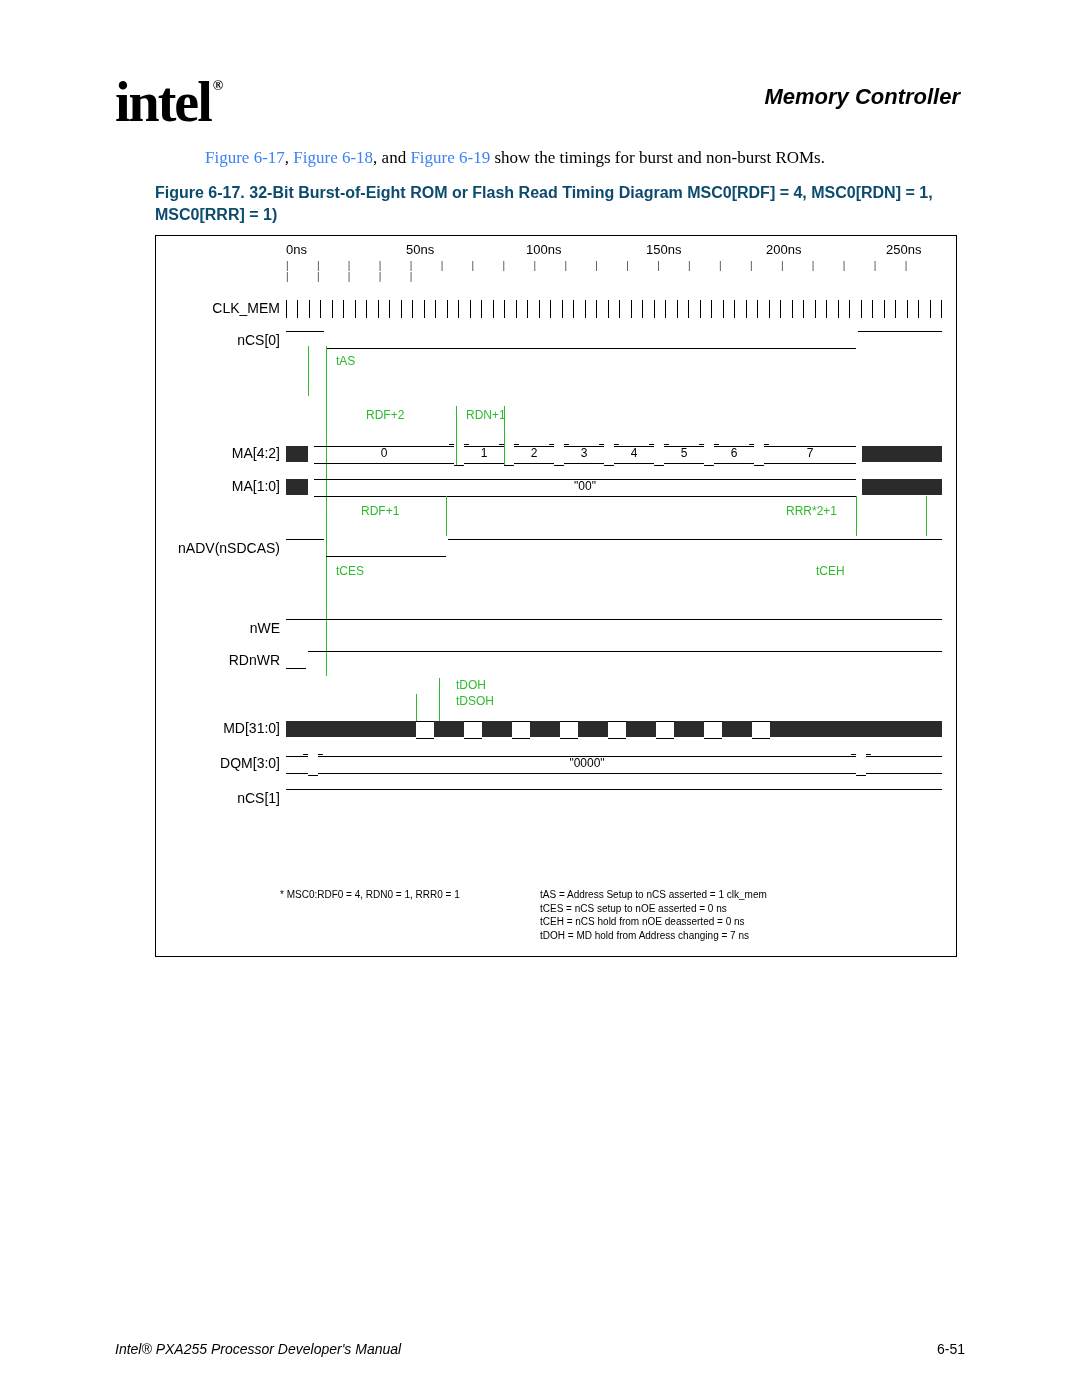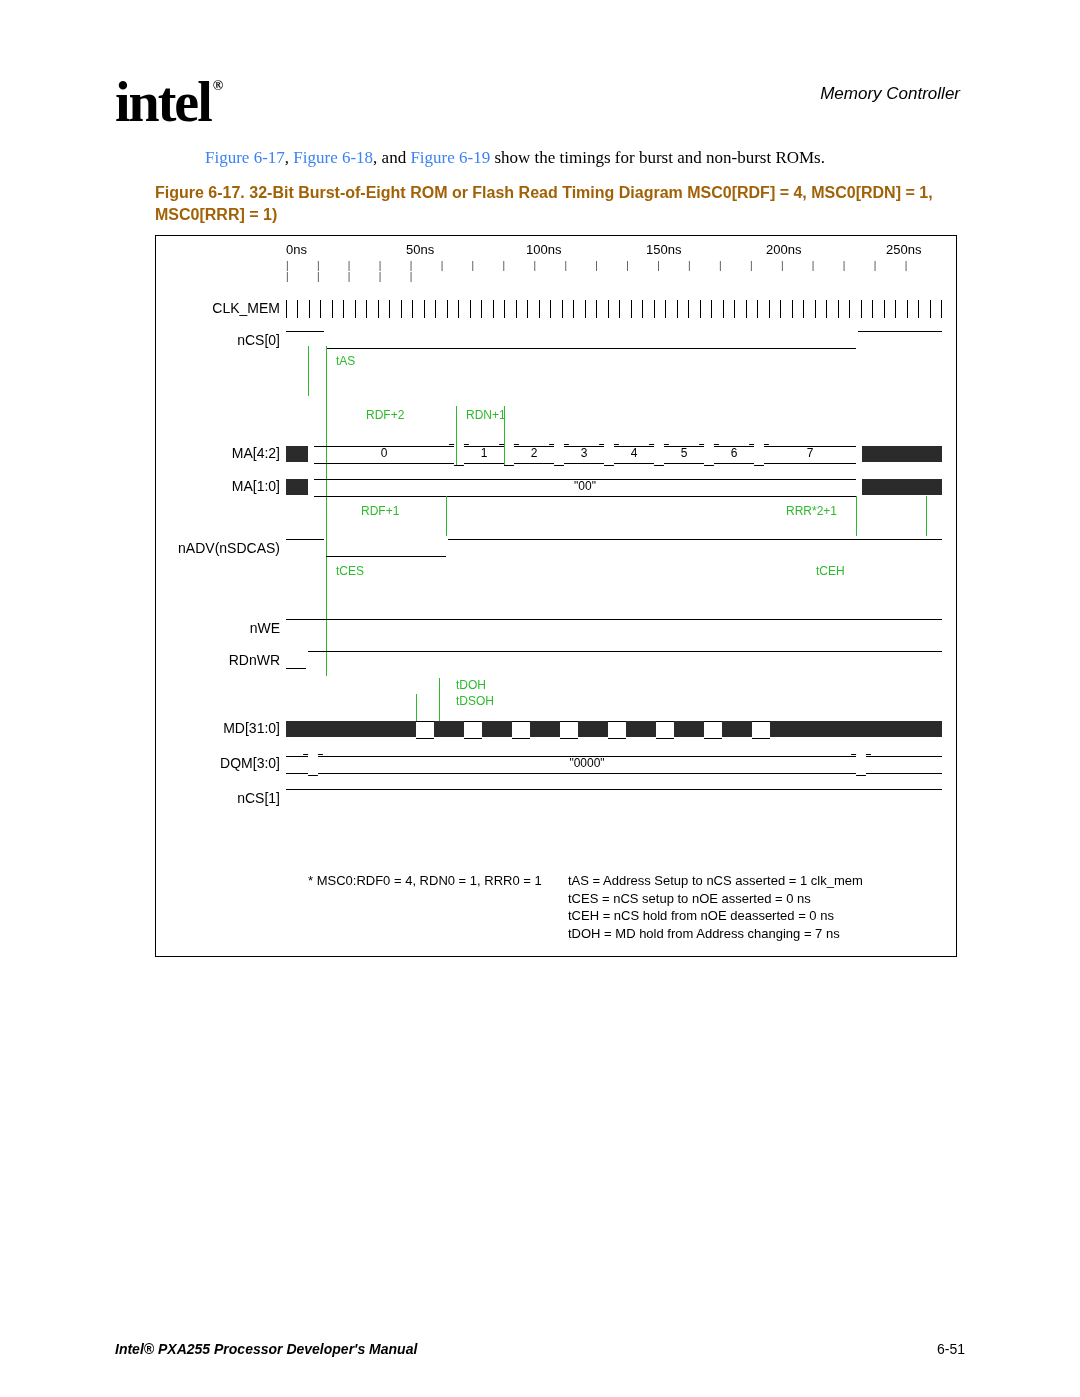--- a/index.html
+++ b/index.html
@@ -1,24 +1,24 @@
 <!DOCTYPE html>
 <html><head>
 <meta charset="utf-8">
 <style>
   html,body{margin:0;padding:0;background:#fff;font-family:Arial,Helvetica,sans-serif;color:#000}
   .page{width:1080px;height:1397px;position:relative;box-sizing:border-box;padding:70px 115px 40px 115px}
   .logo{font-family:"Times New Roman",serif;font-weight:700;font-size:56px;letter-spacing:-2px}
   .logo sup{font-size:14px;vertical-align:top;position:relative;top:8px;left:2px}
-  .hdr-right{position:absolute;top:84px;right:120px;font-weight:400;font-style:italic;font-size:17px}
+  .hdr-right{position:absolute;top:84px;right:120px;font-weight:700;font-style:italic;font-size:22px}
   .sec-num{font-weight:700;color:#153d72;font-size:20px;margin-top:45px}
   .sec-title{font-weight:700;color:#153d72;font-size:20px;margin-left:60px}
   .body-text{font-family:"Times New Roman",serif;font-size:17px;margin:14px 0 14px 90px}
   .link{color:#3b82f6}
-  .fig-caption{font-weight:700;color:#a16207;font-size:16px;margin:10px 0 10px 40px;line-height:1.35}
+  .fig-caption{font-weight:700;color:#0c4a6e;font-size:16px;margin:10px 0 10px 40px;line-height:1.35}
   .fig-box{border:1px solid #000;margin-left:40px;width:800px;height:720px;position:relative;font-family:Arial,Helvetica,sans-serif}
   .tscale{position:absolute;top:6px;left:130px;right:14px;height:14px;font-size:13px}
   .tscale span{position:absolute}
   .ticks{position:absolute;top:24px;left:130px;right:14px;height:14px;font-size:10px;color:#444;letter-spacing:5px}
   .lane{position:absolute;left:0;right:14px;height:28px}
   .lane-lbl{position:absolute;left:0;width:124px;text-align:right;font-size:14px;top:4px}
   .wave{position:absolute;left:130px;right:0;top:0;bottom:0}
   .clk{background:
      repeating-linear-gradient(90deg,#000 0 1px,transparent 1px 23px) 0 3px/100% 1px no-repeat,
      repeating-linear-gradient(90deg,transparent 0 11px,#000 11px 12px,transparent 12px 23px) 0 20px/100% 1px no-repeat;
@@ -28,25 +28,25 @@
   .line-hi{border-top:1.5px solid #000;position:absolute;height:0}
   .busbar{position:absolute;top:5px;height:16px;background:#2b2b2b}
   .busopen{position:absolute;top:5px;height:16px;border-top:1.5px solid #000;border-bottom:1.5px solid #000}
   .buslabel{position:absolute;top:5px;font-size:12px;text-align:center}
   .ann{position:absolute;font-size:12px;color:#2dbb2d}
   .annline{position:absolute;background:#2dbb2d}
   .sep{position:absolute;top:3px;bottom:3px;width:10px}
   .sep::before,.sep::after{content:"";position:absolute;top:0;bottom:0;width:5px;border-top:1.5px solid #000;border-bottom:1.5px solid #000}
   .sep::before{left:0;transform:skewX(25deg)}
   .sep::after{left:5px;transform:skewX(-25deg)}
-  .notes{position:absolute;left:152px;right:20px;bottom:14px;font-size:13px;line-height:1.35}
+  .notes{position:absolute;left:124px;right:20px;bottom:14px;font-size:10px;line-height:1.35}
   .notes .l{float:left;width:250px}
   .notes .r{margin-left:260px}
   .footer{position:absolute;bottom:40px;left:115px;right:115px;font-size:14px}
-  .footer .l{font-weight:700;font-style:italic}
+  .footer .l{font-weight:400;font-style:italic}
   .footer .r{float:right}
   .mdblock{position:absolute;top:5px;height:16px;background:#2b2b2b}
   .mdgap{position:absolute;top:5px;height:16px;background:#fff;border-top:1.5px solid #000;border-bottom:1.5px solid #000}
 </style>
 </head>
 <body>
 
 <div class="page">
   <div class="logo"><span>intel</span><sup>®</sup></div>
   <div class="hdr-right">Memory Controller</div>

